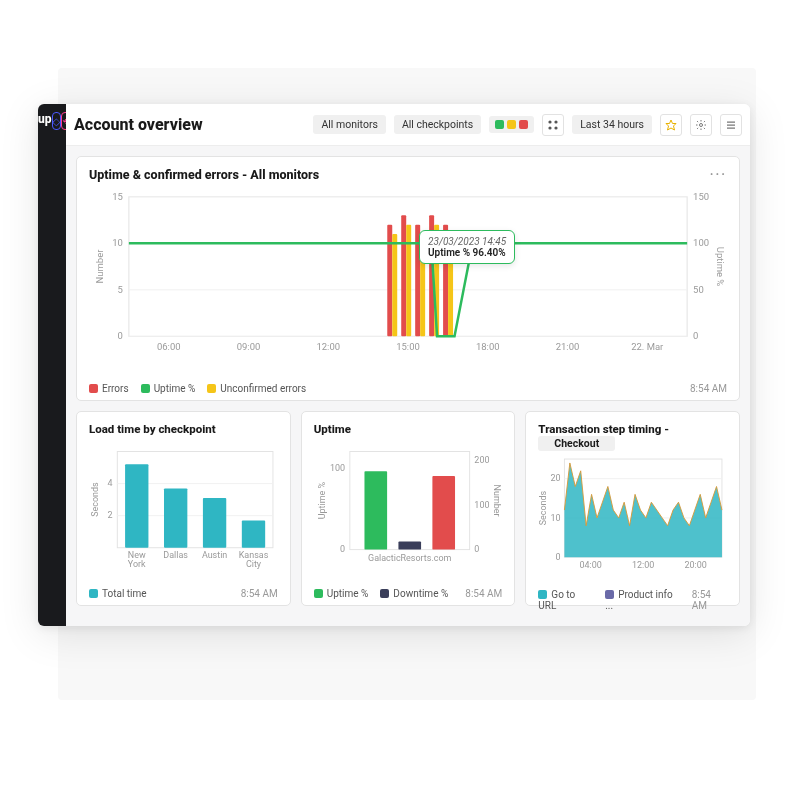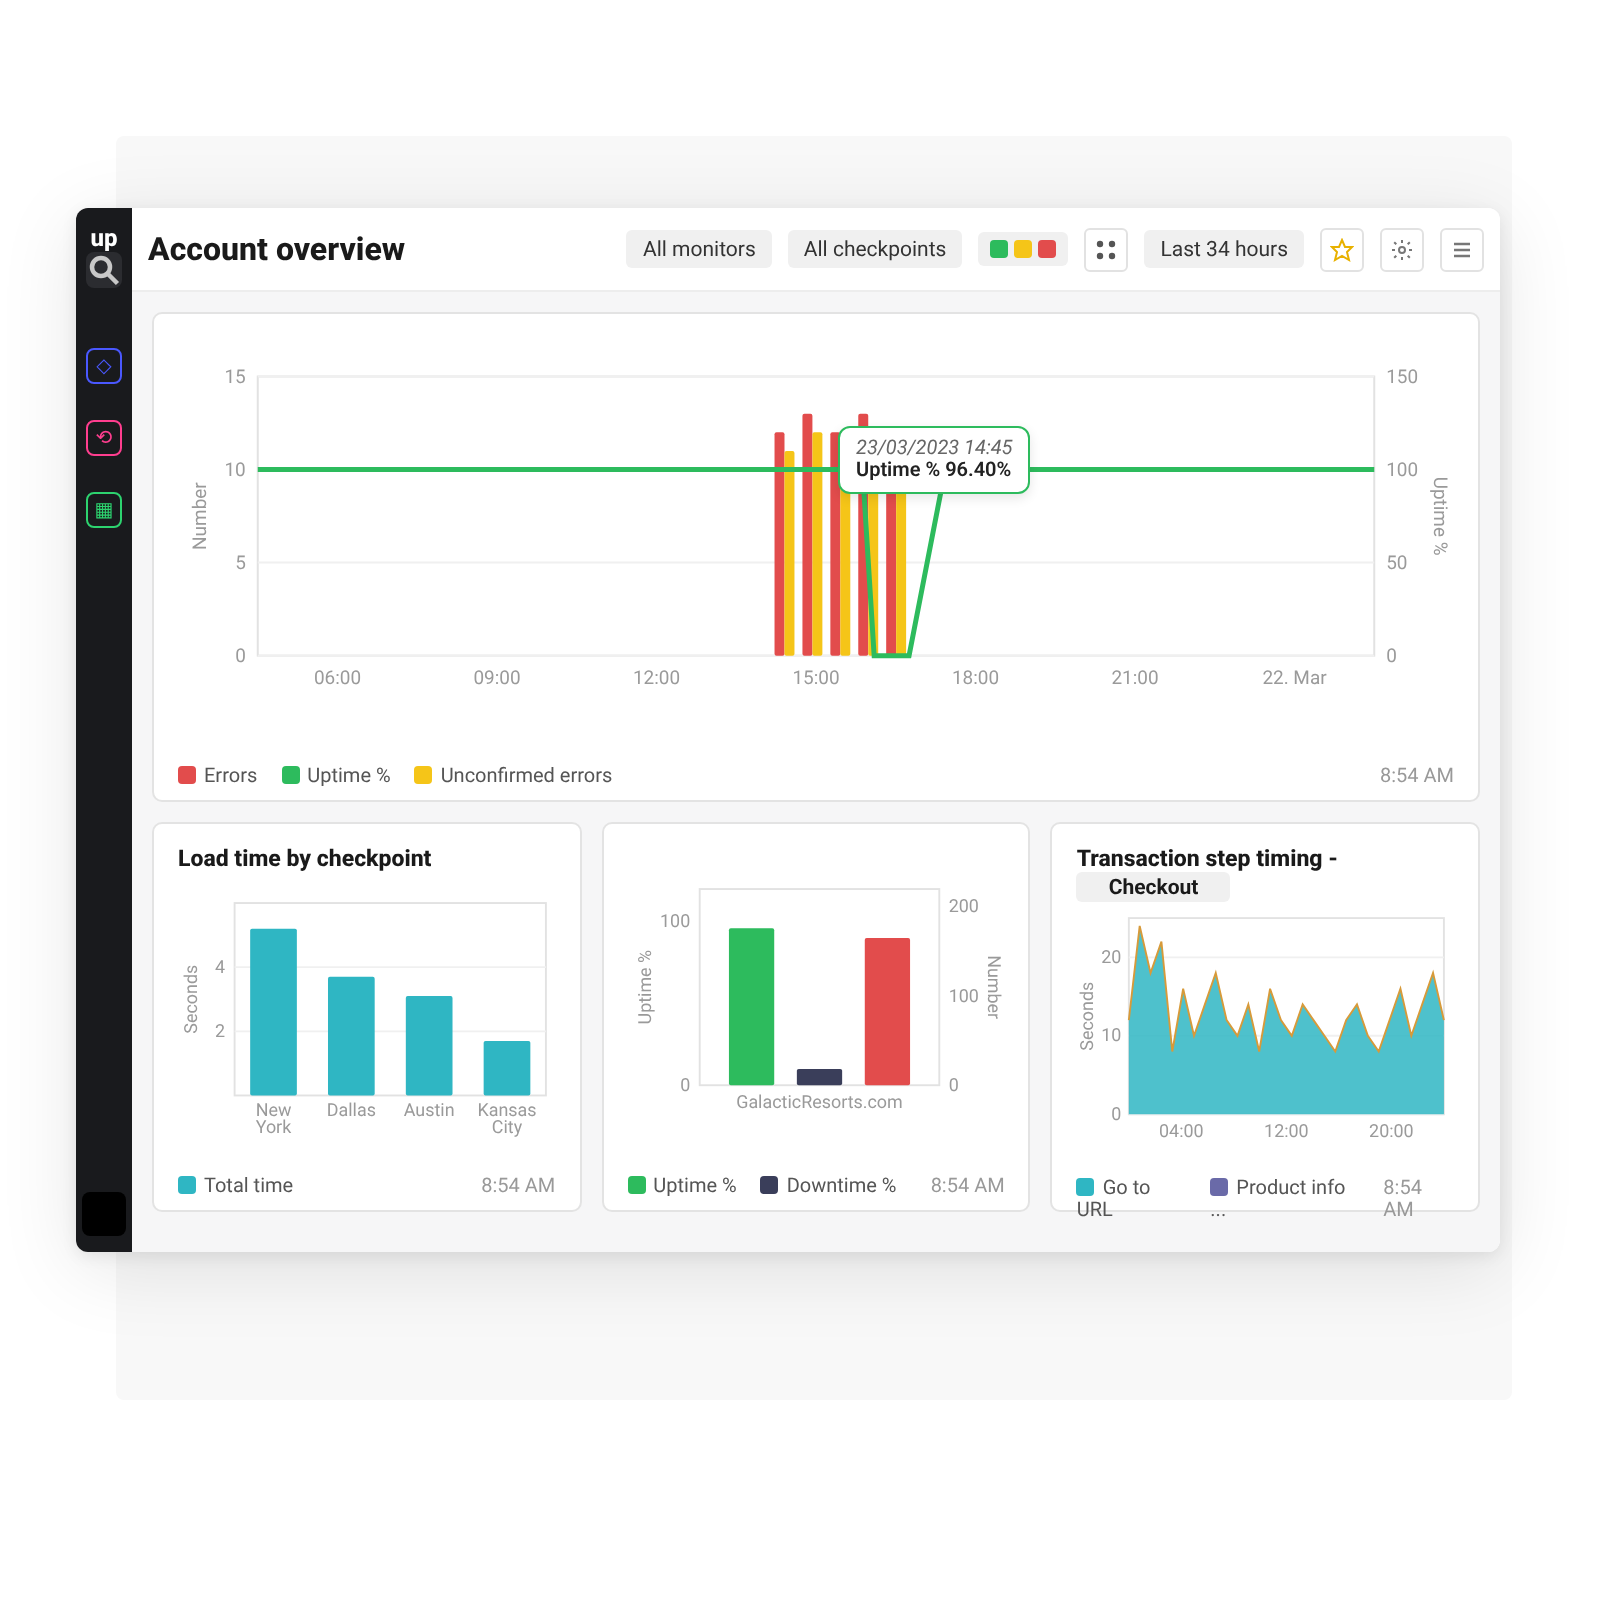--- a/index.html
+++ b/index.html
@@ -20,21 +20,21 @@
     width: 712px; height: 522px;
     display: flex;
     background: #fff;
     border-radius: 6px;
     box-shadow: 0 8px 40px rgba(0,0,0,0.10), 0 2px 8px rgba(0,0,0,0.08);
     overflow: hidden;
   }
   .sidebar {
     width: 28px; flex: 0 0 28px;
     background: #191a1d;
-    display: flex; flex-direction: column; align-items: center;
+    display: flex; align-items: flex-start;
     padding-top: 8px;
   }
   .logo { color:#fff; font-weight:800; font-size:12px; }
   .sb-icon {
     width: 18px; height: 18px; border-radius: 4px;
     display:flex;align-items:center;justify-content:center;
     font-size:10px; color:#c8c8c8;
   }
   .sb-search { background:#2b2c30; }
   .sb-blue { border:1px solid #4a58ff; color:#4a58ff; }
@@ -150,20 +150,24 @@
             <line x1="4" y1="6" x2="20" y2="6"></line>
             <line x1="4" y1="12" x2="20" y2="12"></line>
             <line x1="4" y1="18" x2="20" y2="18"></line>
           </svg>
       </span>
     </div>
 
     <div class="content">
 
       <div class="panel" style="height:245px">
+        <div class="panel-title">
+          <span>Uptime &amp; confirmed errors - All monitors</span>
+          <span class="panel-more">···</span>
+        </div>
         <div class="chart">
           <svg id="svg-big" viewBox="0 0 640 190" width="100%" height="100%">
               <rect x="40" y="10" width="560" height="140" fill="#fff" stroke="#e2e2e2"></rect>
               <line x1="40" y1="150" x2="600" y2="150" stroke="#f0f0f0"></line>
               <text x="34" y="153" class="tick-label" text-anchor="end">0</text>
               <line x1="40" y1="103.33333333333334" x2="600" y2="103.33333333333334" stroke="#f0f0f0"></line>
               <text x="34" y="106.33333333333334" class="tick-label" text-anchor="end">5</text>
               <line x1="40" y1="56.66666666666667" x2="600" y2="56.66666666666667" stroke="#f0f0f0"></line>
               <text x="34" y="59.66666666666667" class="tick-label" text-anchor="end">10</text>
               <line x1="40" y1="10" x2="600" y2="10" stroke="#f0f0f0"></line>
@@ -231,20 +235,21 @@
                 <text x="174.375" y="130" class="tick-label" text-anchor="middle">City</text>
               </svg>
           </div>
           <div class="legend">
             <span><span class="sw" style="background:#2fb6c3"></span><span>Total time</span></span>
             <span class="ts">8:54 AM</span>
           </div>
         </div>
 
         <div class="panel" style="height:195px">
+          <div class="small-title">Uptime</div>
           <div class="chart">
             <svg id="svg-p2" viewBox="0 0 200 140" width="100%" height="100%">
                 <rect x="38" y="8" width="127" height="104" fill="#fff" stroke="#e2e2e2"></rect>
                 <text x="33" y="115" class="tick-label" text-anchor="end">0</text>
                 <text x="33" y="28.33333333333333" class="tick-label" text-anchor="end">100</text>
                 <text x="170" y="115" class="tick-label" text-anchor="start">0</text>
                 <text x="170" y="67.72727272727272" class="tick-label" text-anchor="start">100</text>
                 <text x="170" y="20.454545454545453" class="tick-label" text-anchor="start">200</text>
                 <text x="12" y="60" class="tick-label" text-anchor="middle" transform="rotate(-90 12 60)">Uptime %</text>
                 <text x="191" y="60" class="tick-label" text-anchor="middle" transform="rotate(90 191 60)">Number</text>

